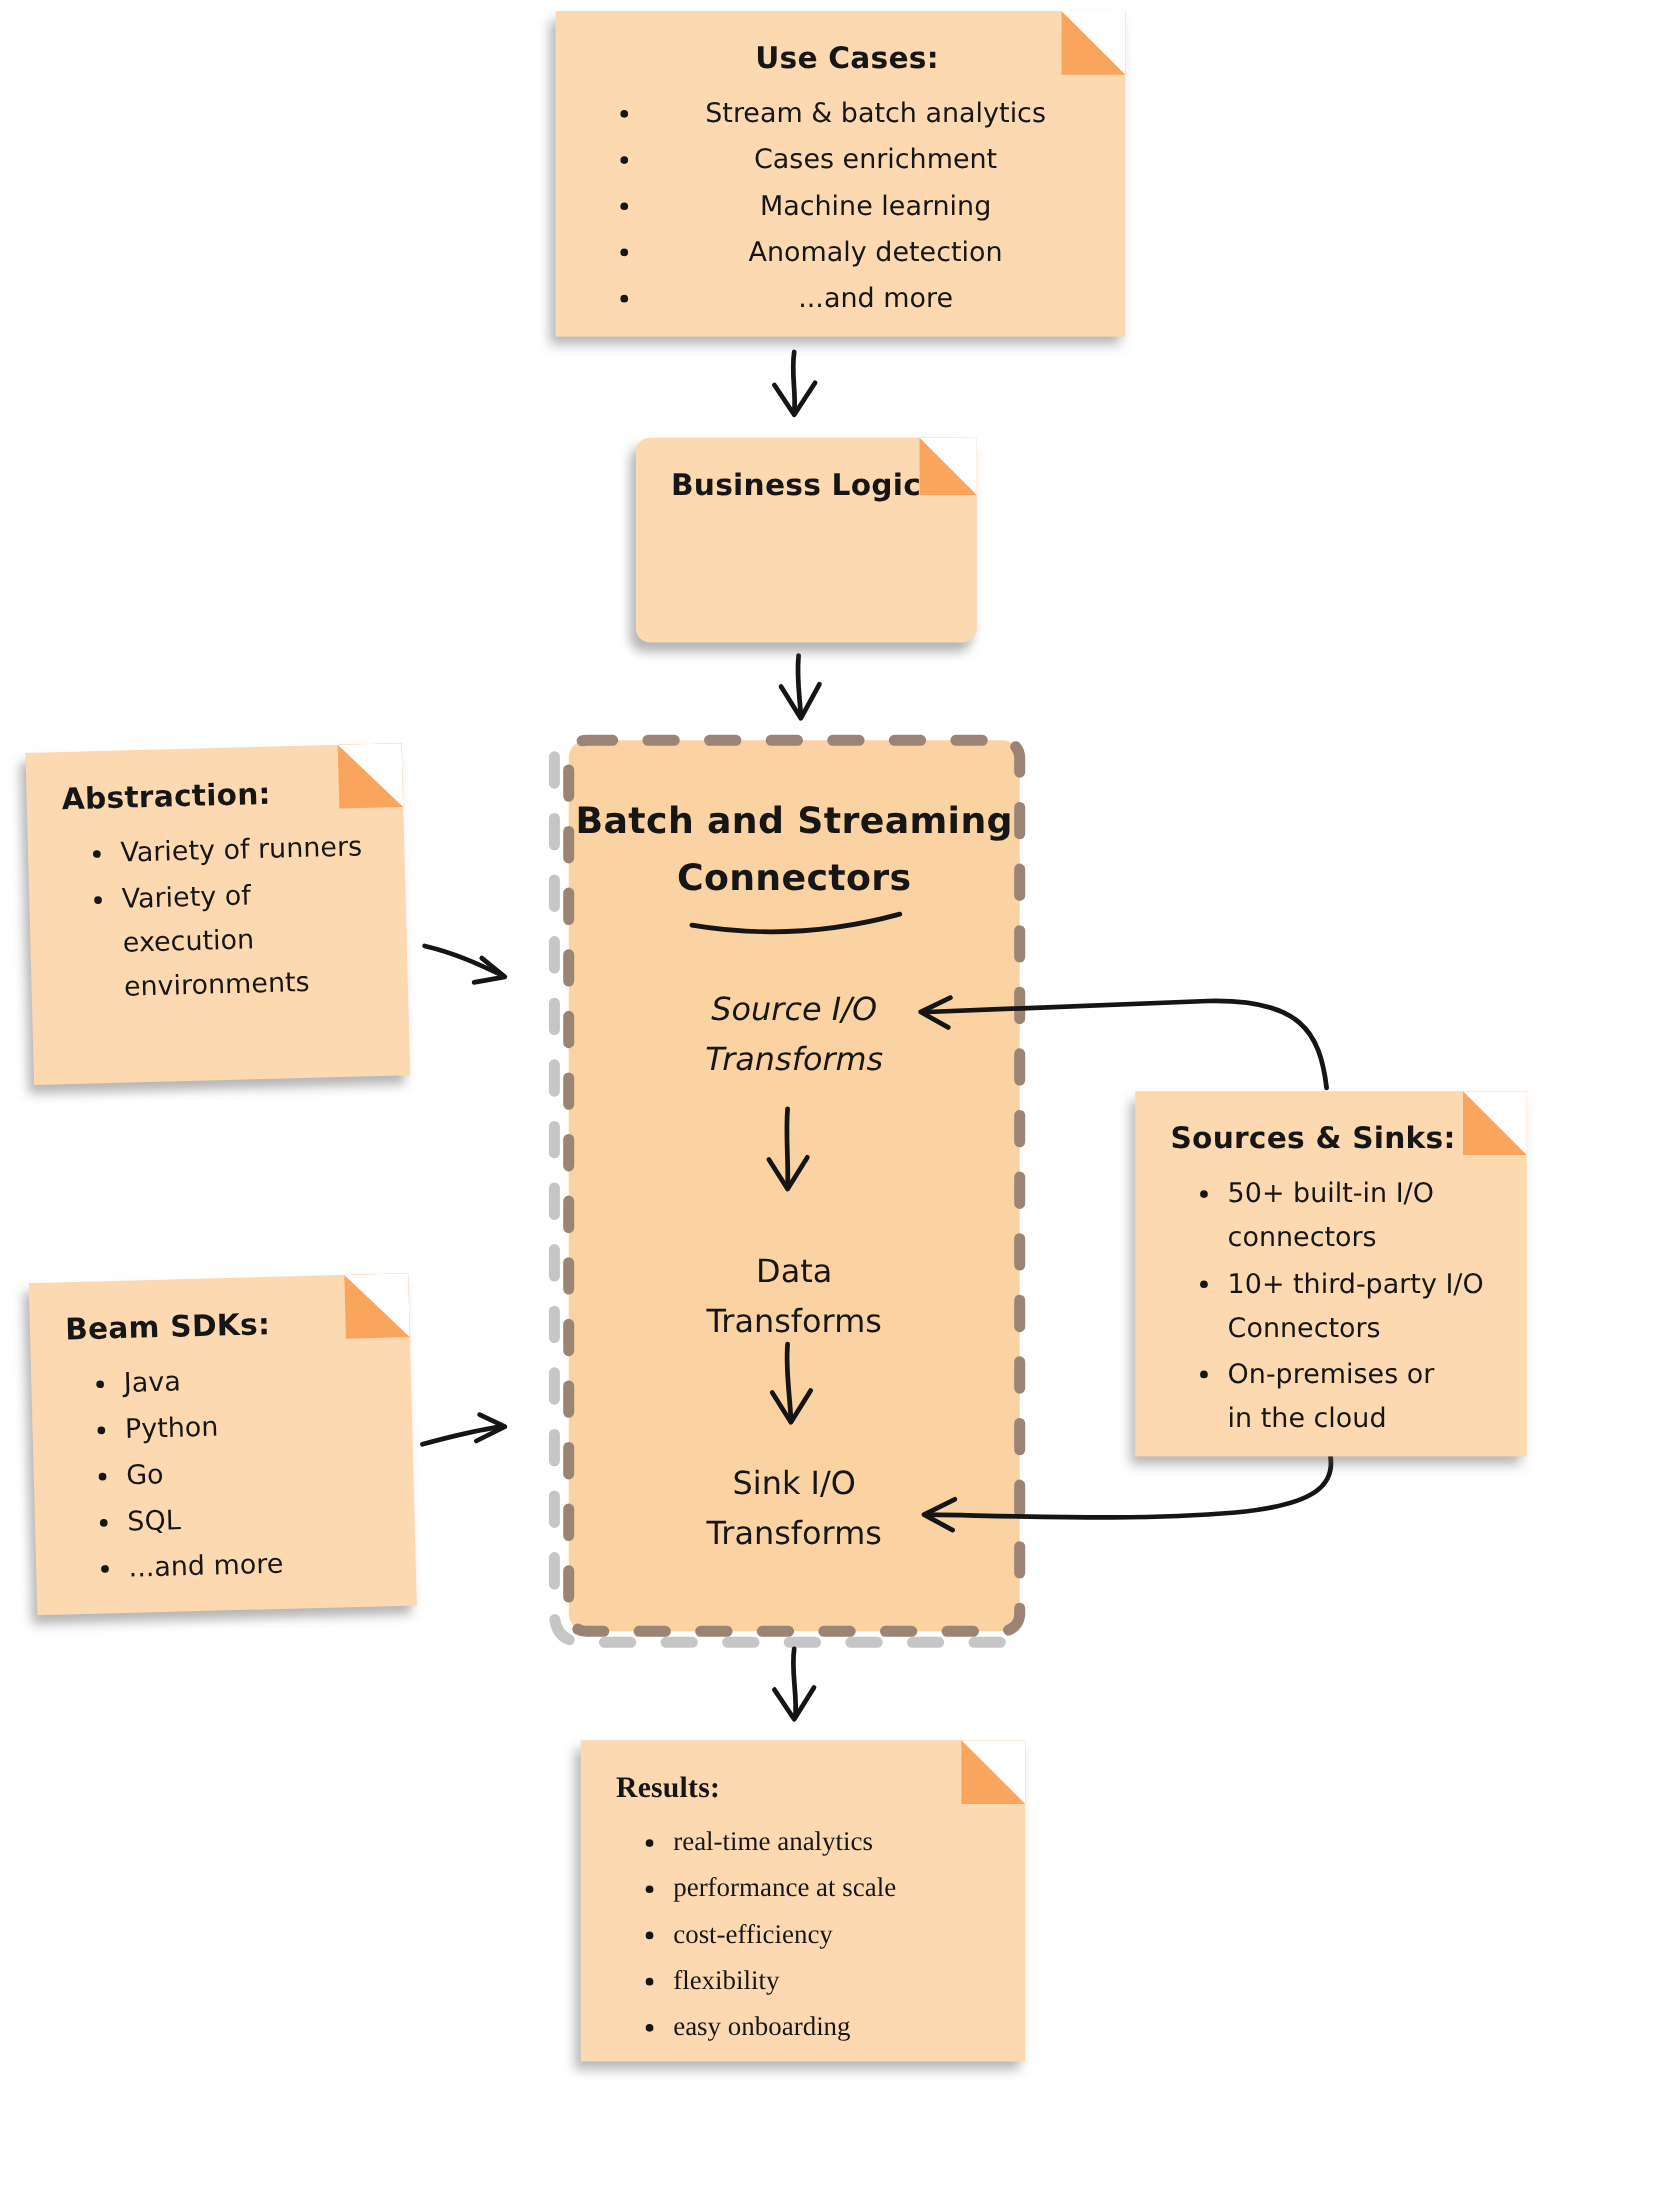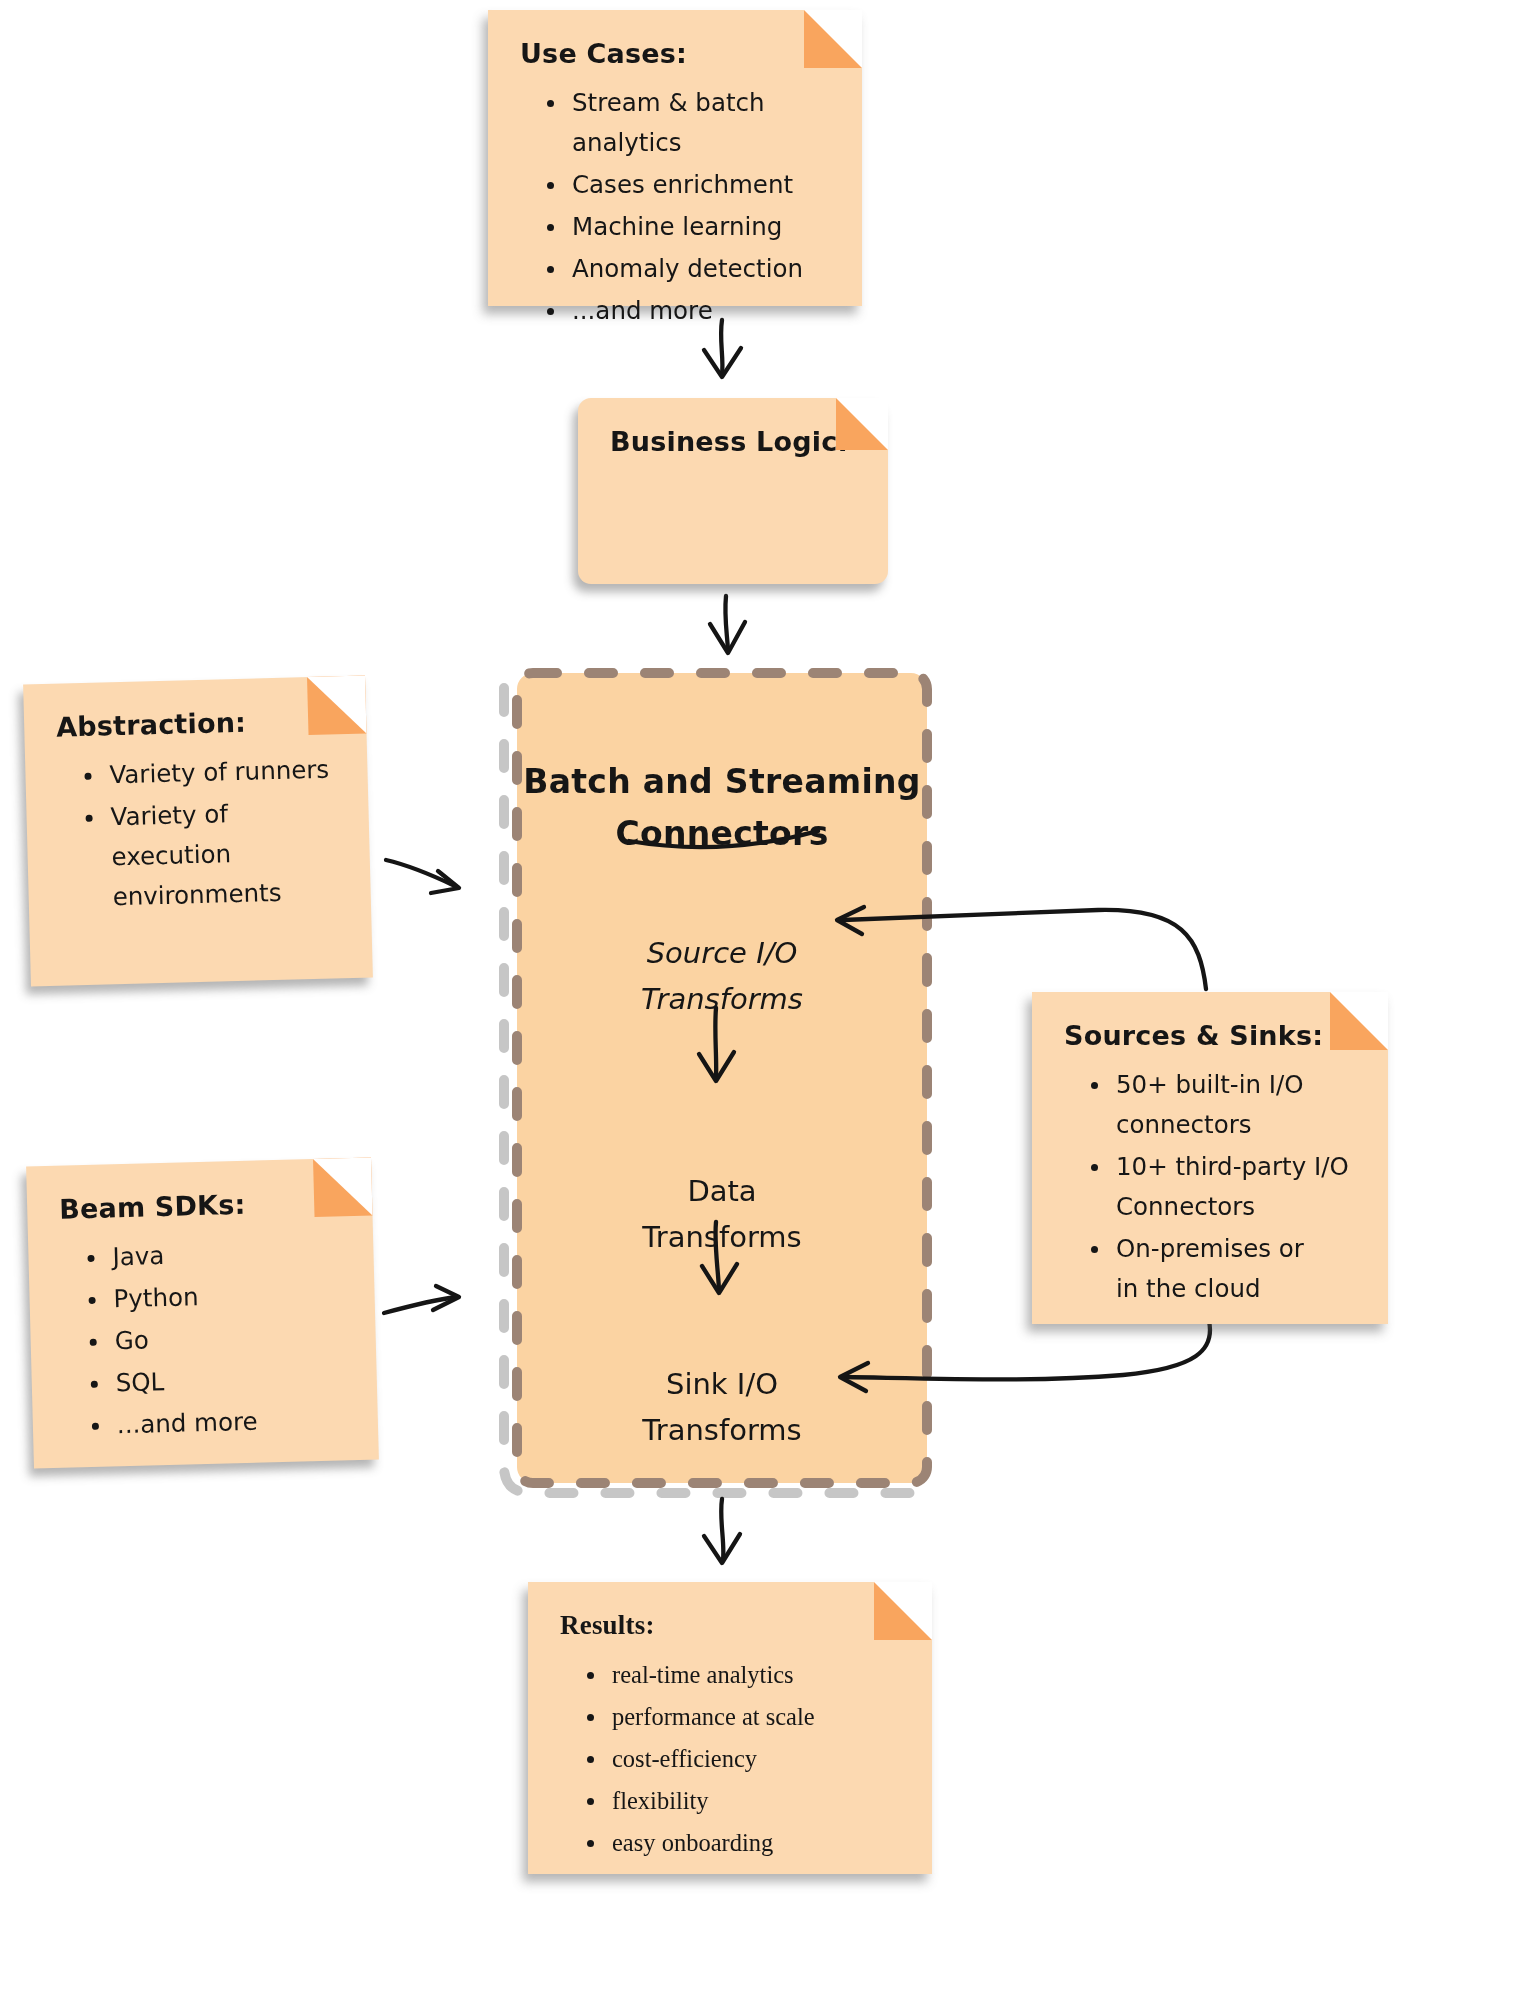--- a/index.html
+++ b/index.html
@@ -29,21 +29,21 @@
   }
   .note-list li::before{
     content:"";position:absolute;left:9px;top:17px;width:7px;height:7px;
     border-radius:50%;background:#161616;
   }
   .tilt{transform:rotate(-1.5deg);}
 
   
   .box-text{
     position:absolute;z-index:3;left:512px;width:420px;text-align:center;
-    line-height:46px;font-size:29px;margin-top:36px;
+    line-height:46px;font-size:29px;
   }
   .box-main-title{font-weight:bold;font-size:33px;line-height:52px;letter-spacing:.3px;}
 </style>
 </head>
 <body>
 
 <div id="canvas">
 
   <svg id="wires" width="1525" height="1993" viewBox="0 0 1525 1993">
 
@@ -74,21 +74,21 @@
     <path class="ink" d="M 716 1008 C 714 1032 717 1056 716 1078"></path>
     <path class="ink" d="M 699 1054 L 716 1081 L 734 1052"></path>
 
     <path class="ink" d="M 716 1222 C 714 1244 718 1268 719 1290"></path>
     <path class="ink" d="M 702 1266 L 719 1293 L 737 1264"></path>
 
     <path class="ink" d="M 722 1499 C 719 1519 725 1542 723 1560"></path>
     <path class="ink" d="M 704 1536 L 722 1563 L 740 1534"></path>
   </svg>
 
-  <div class="note" style="left:488px;top:10px;width:374px;height:296px;">
+  <div class="note" style="left:505px;top:10px;width:518px;height:296px;text-align:center;">
     <span class="fold"></span>
     <div class="note-title">Use Cases:</div>
     <ul class="note-list">
       <li>Stream &amp; batch analytics</li>
       <li>Cases enrichment</li>
       <li>Machine learning</li>
       <li>Anomaly detection</li>
       <li>...and more</li>
     </ul>
   </div>

